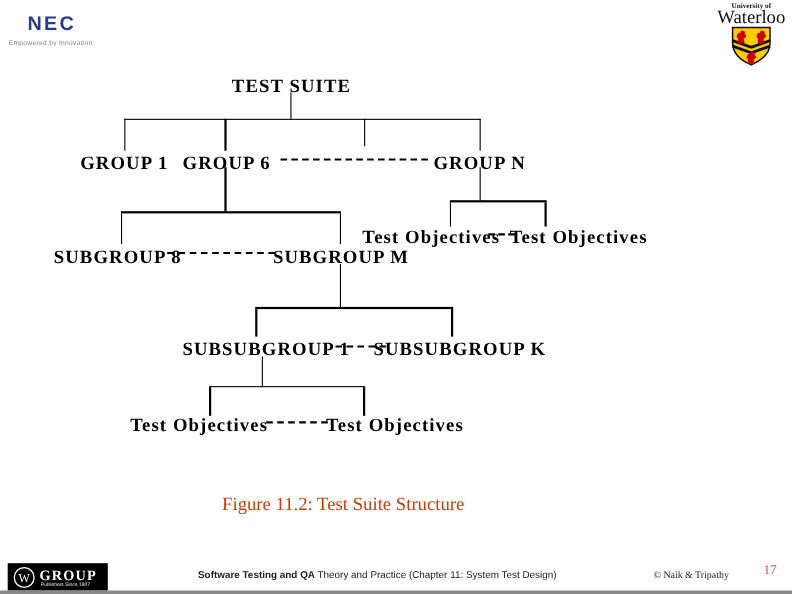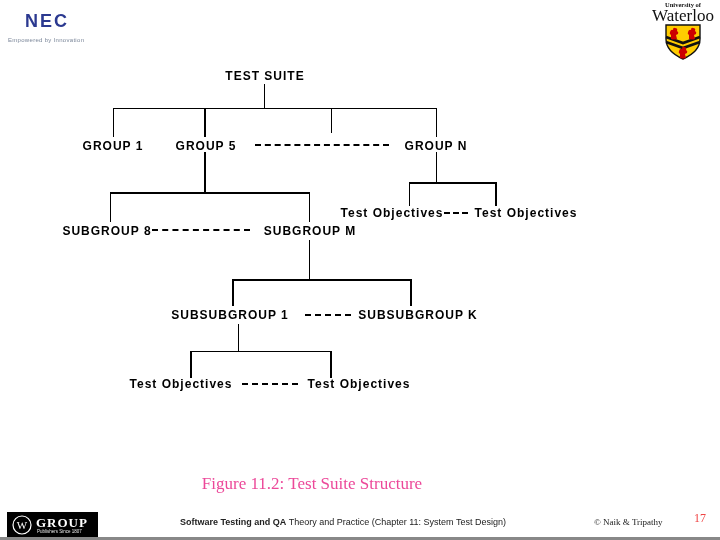--- a/index.html
+++ b/index.html
@@ -21,28 +21,28 @@
     position:absolute;left:359px;top:3px;transform:translateX(-50%);
     margin:0;font-family:"Liberation Serif",serif;font-weight:bold;
     font-size:30px;color:#FFFF00;white-space:nowrap;
   }
   .waterloo{position:absolute;left:646px;top:0px;}
   
   .ln{position:absolute;background:#000;}
   .dash{position:absolute;border-top:2px dashed #000;height:0;}
   .node{
     position:absolute;transform:translateX(-50%);
-    font-family:Liberation Sans, sans-serif;
-    font-weight:bold;font-size:12px;letter-spacing:1px;
+    font-family:Liberation Serif, serif;
+    font-weight:bold;font-size:17px;letter-spacing:1px;
     color:#000;white-space:nowrap;
   }
   
   .caption{
-    position:absolute;left:312px;top:474px;transform:translateX(-50%);
-    font-family:"Liberation Serif",serif;font-size:17px;color:#ec4899;
+    position:absolute;left:312px;top:449px;transform:translateX(-50%);
+    font-family:"Liberation Serif",serif;font-size:17px;color:#c2410c;
     white-space:nowrap;
   }
   
   .wiley-box{
     position:absolute;left:7px;top:512px;width:91px;height:25px;
     background:#000;color:#fff;
   }
   .wiley-name{
     position:absolute;left:29px;top:3px;
     font-family:"Liberation Serif",serif;font-weight:bold;
@@ -120,27 +120,27 @@
     <div class="ln" style="left:330px;top:352px;width:2px;height:26px"></div>
 
     <div class="dash" style="left:255px;top:144px;width:134px"></div>
     <div class="dash" style="left:152px;top:229px;width:98px"></div>
     <div class="dash" style="left:444px;top:212px;width:24px"></div>
     <div class="dash" style="left:305px;top:314px;width:46px"></div>
     <div class="dash" style="left:242px;top:383px;width:56px"></div>
 
     <div class="node" style="left:265px;top:69px">TEST SUITE</div>
     <div class="node" style="left:113px;top:139px">GROUP 1</div>
-    <div class="node" style="left:206px;top:139px">GROUP 5</div>
+    <div class="node" style="left:206px;top:139px">GROUP 6</div>
     <div class="node" style="left:436px;top:139px">GROUP N</div>
     <div class="node" style="left:107px;top:224px">SUBGROUP 8</div>
     <div class="node" style="left:310px;top:224px">SUBGROUP M</div>
     <div class="node" style="left:392px;top:206px">Test Objectives</div>
     <div class="node" style="left:526px;top:206px">Test Objectives</div>
-    <div class="node" style="left:230px;top:308px">SUBSUBGROUP 1</div>
+    <div class="node" style="left:242px;top:308px">SUBSUBGROUP 1</div>
     <div class="node" style="left:418px;top:308px">SUBSUBGROUP K</div>
     <div class="node" style="left:181px;top:377px">Test Objectives</div>
     <div class="node" style="left:359px;top:377px">Test Objectives</div>
   </div>
 
   <div class="caption">Figure 11.2: Test Suite Structure</div>
 
   <div class="wiley-box">
     <svg width="24" height="24" viewBox="0 0 24 24" style="position:absolute;left:3px;top:1px">
       <circle cx="12" cy="12" r="9" fill="none" stroke="#fff" stroke-width="1.2"></circle>

